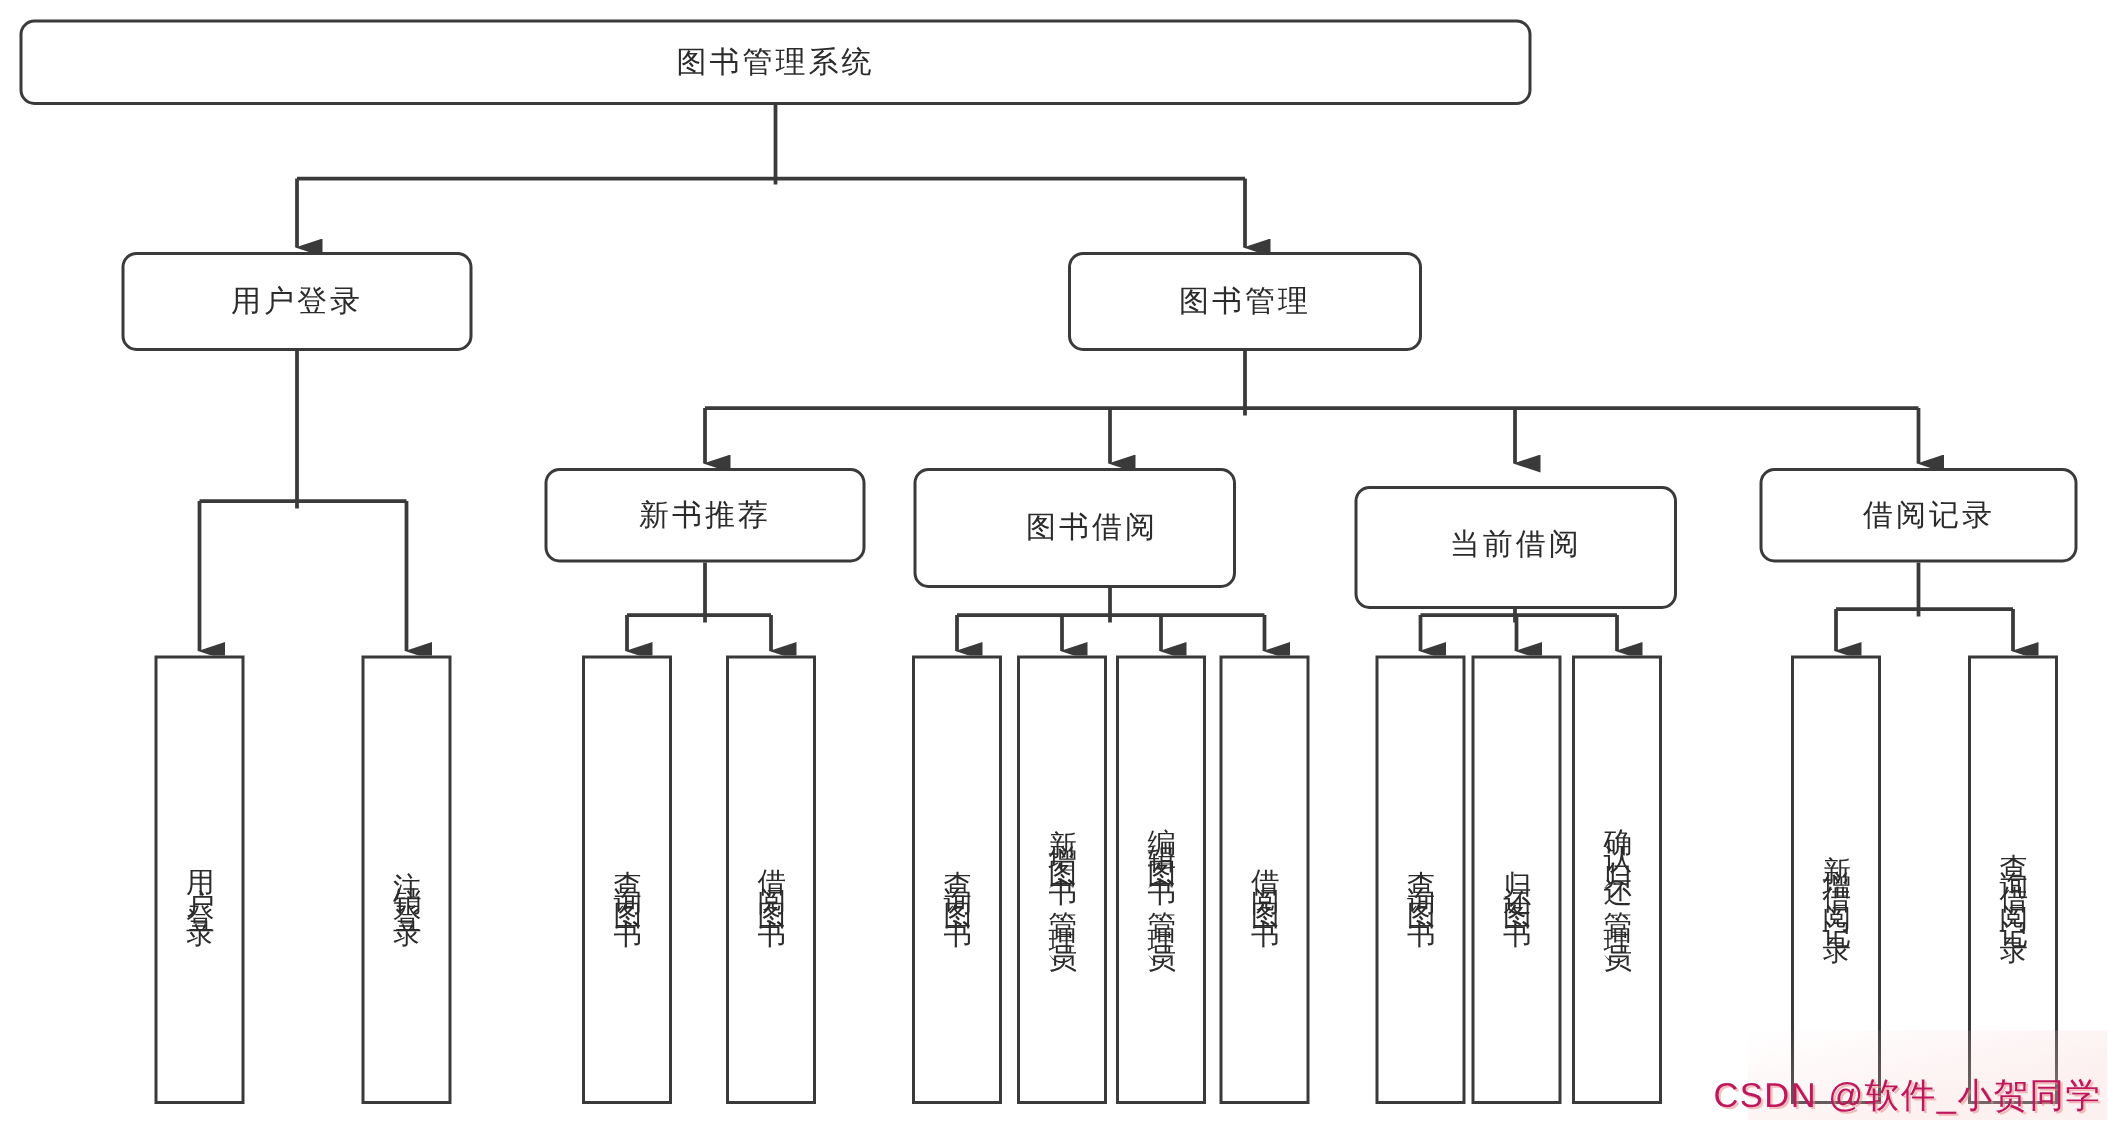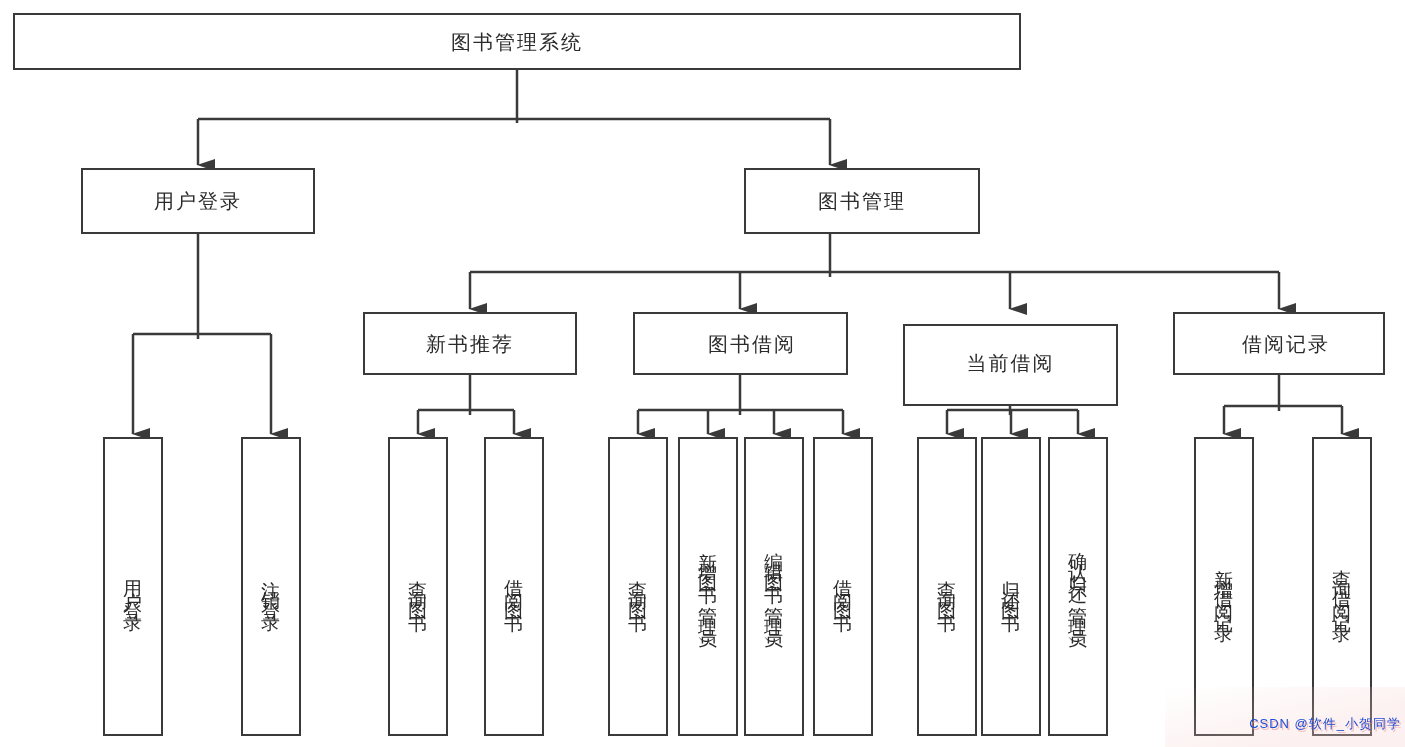--- a/index.html
+++ b/index.html
@@ -5,30 +5,30 @@
   html,body{margin:0;padding:0;background:#ffffff;}
   .canvas{
     position:relative;width:1405px;height:747px;background:#ffffff;
     font-family:"Liberation Sans","DejaVu Sans",sans-serif;color:#2b2b2b;overflow:hidden;
   }
   .box{
     position:absolute;box-sizing:border-box;background:#ffffff;
     border:2.5px solid #3a3a3a;display:flex;align-items:center;justify-content:center;
     text-align:center;
   }
-  .hbox{font-size:20px;letter-spacing:2px;line-height:1;}
+  .hbox{font-size:20px;letter-spacing:2px;line-height:1;border-radius:10px;}
   .leaf{
     writing-mode:vertical-rl;text-orientation:mixed;
     font-size:19px;letter-spacing:11px;line-height:1;
   }
   svg.connectors{position:absolute;left:0;top:0;pointer-events:none;}
   .connectors path,.connectors line{stroke:#3a3a3a;stroke-width:2.5;fill:none;}
   .watermark{
-    position:absolute;right:4px;top:715px;font-size:13px;letter-spacing:1px;
-    color:#1d4ed8;text-shadow:1.5px 1.5px 0 rgba(233,140,140,0.55);
+    position:absolute;right:4px;top:715px;font-size:23px;letter-spacing:1px;
+    color:#be185d;text-shadow:1.5px 1.5px 0 rgba(233,140,140,0.55);
     white-space:nowrap;
   }
   .corner-tint{
     position:absolute;right:0;bottom:0;width:240px;height:60px;
     background:linear-gradient(to bottom right, rgba(247,206,206,0) 0%, rgba(247,206,206,0.30) 70%);
     pointer-events:none;
   }
 </style>
 </head>
 <body>
@@ -86,24 +86,24 @@
     <g>
       <path d="M1279,375 V411 M1224,406 H1342"></path>
       <line x1="1224" y1="406" x2="1224" y2="434" marker-end="url(#arrow)"></line>
       <line x1="1342" y1="406" x2="1342" y2="434" marker-end="url(#arrow)"></line>
     </g>
   </svg>
 
   <div class="box hbox" style="left:13px;top:13px;width:1008px;height:57px;">图书管理系统</div>
 
   <div class="box hbox" style="left:81px;top:168px;width:234px;height:66px;">用户登录</div>
-  <div class="box hbox" style="left:712px;top:168px;width:236px;height:66px;margin-left:32px;">图书管理</div>
+  <div class="box hbox" style="left:712px;top:168px;width:236px;height:66px;">图书管理</div>
 
   <div class="box hbox" style="left:363px;top:312px;width:214px;height:63px;text-align:right;">新书推荐</div>
-  <div class="box hbox" style="left:633px;top:312px;width:215px;height:63px;padding-left:23px;">图书借阅</div>
+  <div class="box hbox" style="left:609px;top:312px;width:215px;height:80px;padding-left:23px;">图书借阅</div>
   <div class="box hbox" style="left:903px;top:324px;width:215px;height:82px;font-family:Liberation Mono, monospace;">当前借阅</div>
   <div class="box hbox" style="left:1173px;top:312px;width:212px;height:63px;padding-left:14px;">借阅记录</div>
 
   <div class="box leaf" style="left:103px;top:437px;width:60px;height:299px;">用户登录</div>
   <div class="box leaf" style="left:241px;top:437px;width:60px;height:299px;">注销登录</div>
 
   <div class="box leaf" style="left:388px;top:437px;width:60px;height:299px;">查询图书</div>
   <div class="box leaf" style="left:484px;top:437px;width:60px;height:299px;">借阅图书</div>
 
   <div class="box leaf" style="left:608px;top:437px;width:60px;height:299px;">查询图书</div>

